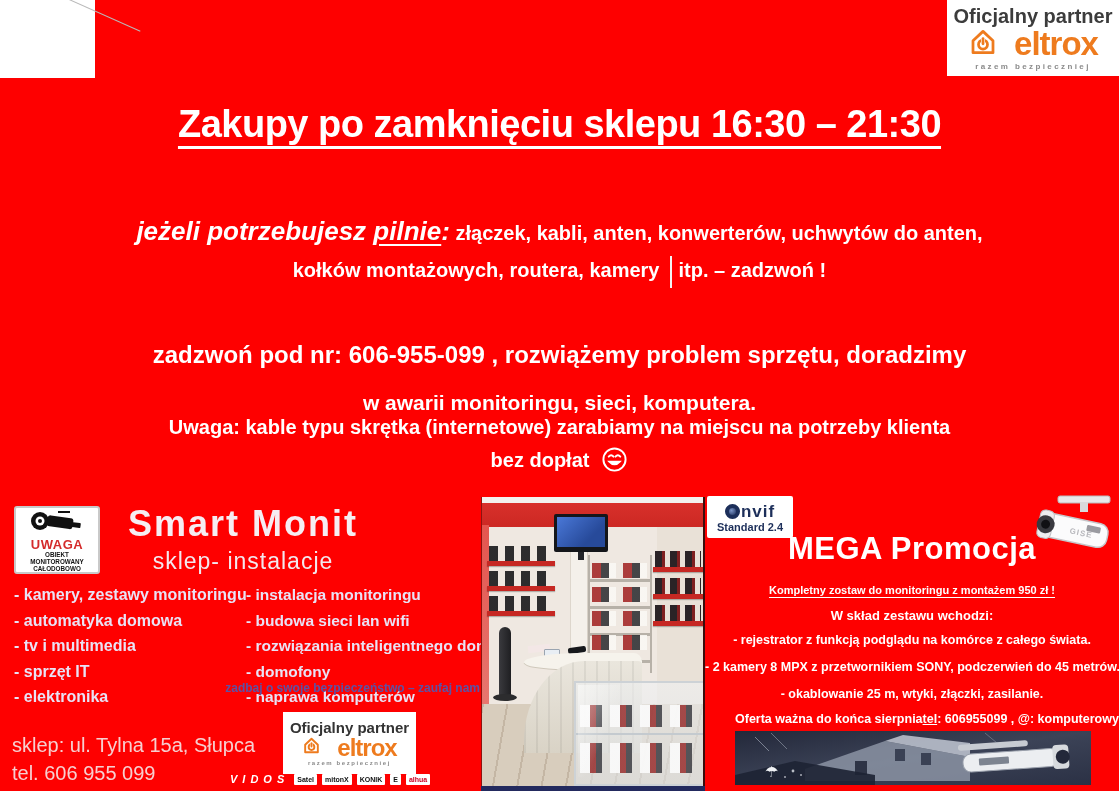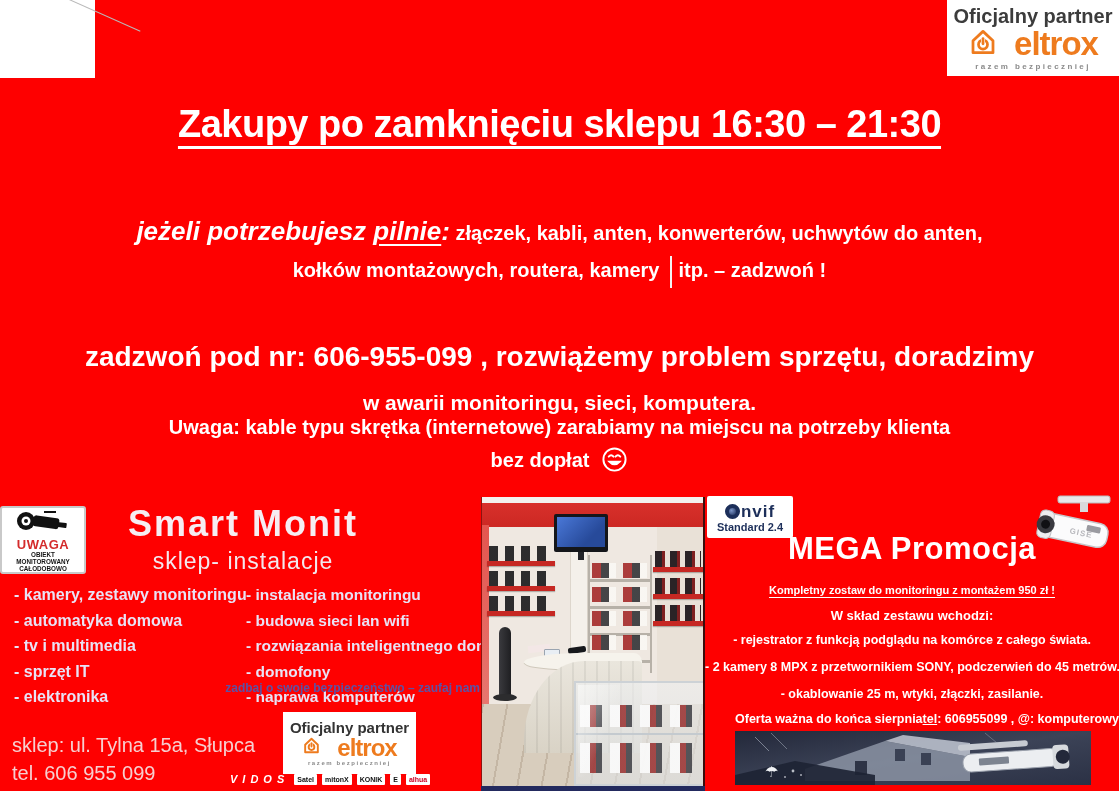--- a/index.html
+++ b/index.html
@@ -35,28 +35,28 @@
   .eltrox-box-sm .eltrox-tag { font-size:6px; letter-spacing:1.6px; }
 
   
   .center-line { left:0; width:1119px; text-align:center; color:#fff; white-space:nowrap; }
   .main-title { top:103px; font-size:38px; font-weight:bold; text-decoration:underline; text-underline-offset:9px; text-decoration-thickness:3px; letter-spacing:-.5px; }
   .urgent1 { top:216px; font-size:20px; font-weight:bold; }
   .urgent-lead { font-size:26px; font-style:italic; font-weight:bold; }
   .urgent-lead-u { font-size:26px; font-style:italic; font-weight:bold; text-decoration:underline; text-underline-offset:4px; }
   .urgent2 { top:256px; font-size:20px; font-weight:bold; }
   .caret-bar { display:inline-block; width:2px; height:32px; background:#f3f3f3; vertical-align:middle; margin:0 7px 0 10px; }
-  .call1 { top:341px; font-size:28px; font-weight:bold; }
+  .call1 { top:341px; font-size:24px; font-weight:bold; }
   .call2 { top:371px; font-size:21px; font-weight:bold;margin-top:20px; }
   .notice1 { top:416px; font-size:20px; font-weight:bold; }
   .notice2 { top:446px; font-size:20px; font-weight:bold; }
   .smiley { display:inline-block; vertical-align:-6px; margin-left:12px; }
 
   
-  .uwaga-badge { left:0; top:506px; width:86px; height:68px; background:#fff; border:2px solid #c9c9c9; border-radius:3px;
+  .uwaga-badge { left:14px; top:506px; width:86px; height:68px; background:#fff; border:2px solid #c9c9c9; border-radius:3px;
                  display:flex; flex-direction:column; align-items:center; padding-top:2px; }
   .uwaga-title { color:#d42b2b; font-size:13px; font-weight:bold; letter-spacing:.5px; line-height:13px; }
   .uwaga-sub { color:#111; font-size:6.3px; font-weight:bold; line-height:7px; text-align:center; }
   .brand-name { left:108px; top:503px; width:270px; text-align:center; color:#f6edf2; font-size:36px; font-weight:bold; letter-spacing:2px; }
   .brand-sub { left:108px; top:548px; width:270px; text-align:center; color:#f3e8ee; font-size:23px; letter-spacing:1px; }
   .services-col { color:#e9e2f5; font-size:16px; font-weight:600; line-height:25.5px; white-space:nowrap; }
   .services-1 { left:14px; top:582px; }
   .services-2 { left:246px; top:582px; font-size:15.5px; }
   .slogan { left:0; top:681px; width:480px; text-align:right; color:#5d52a4; font-size:12px; font-weight:600; }
   .address { left:12px; top:731px; color:#f6cfd0; font-size:20px; line-height:28px; }

